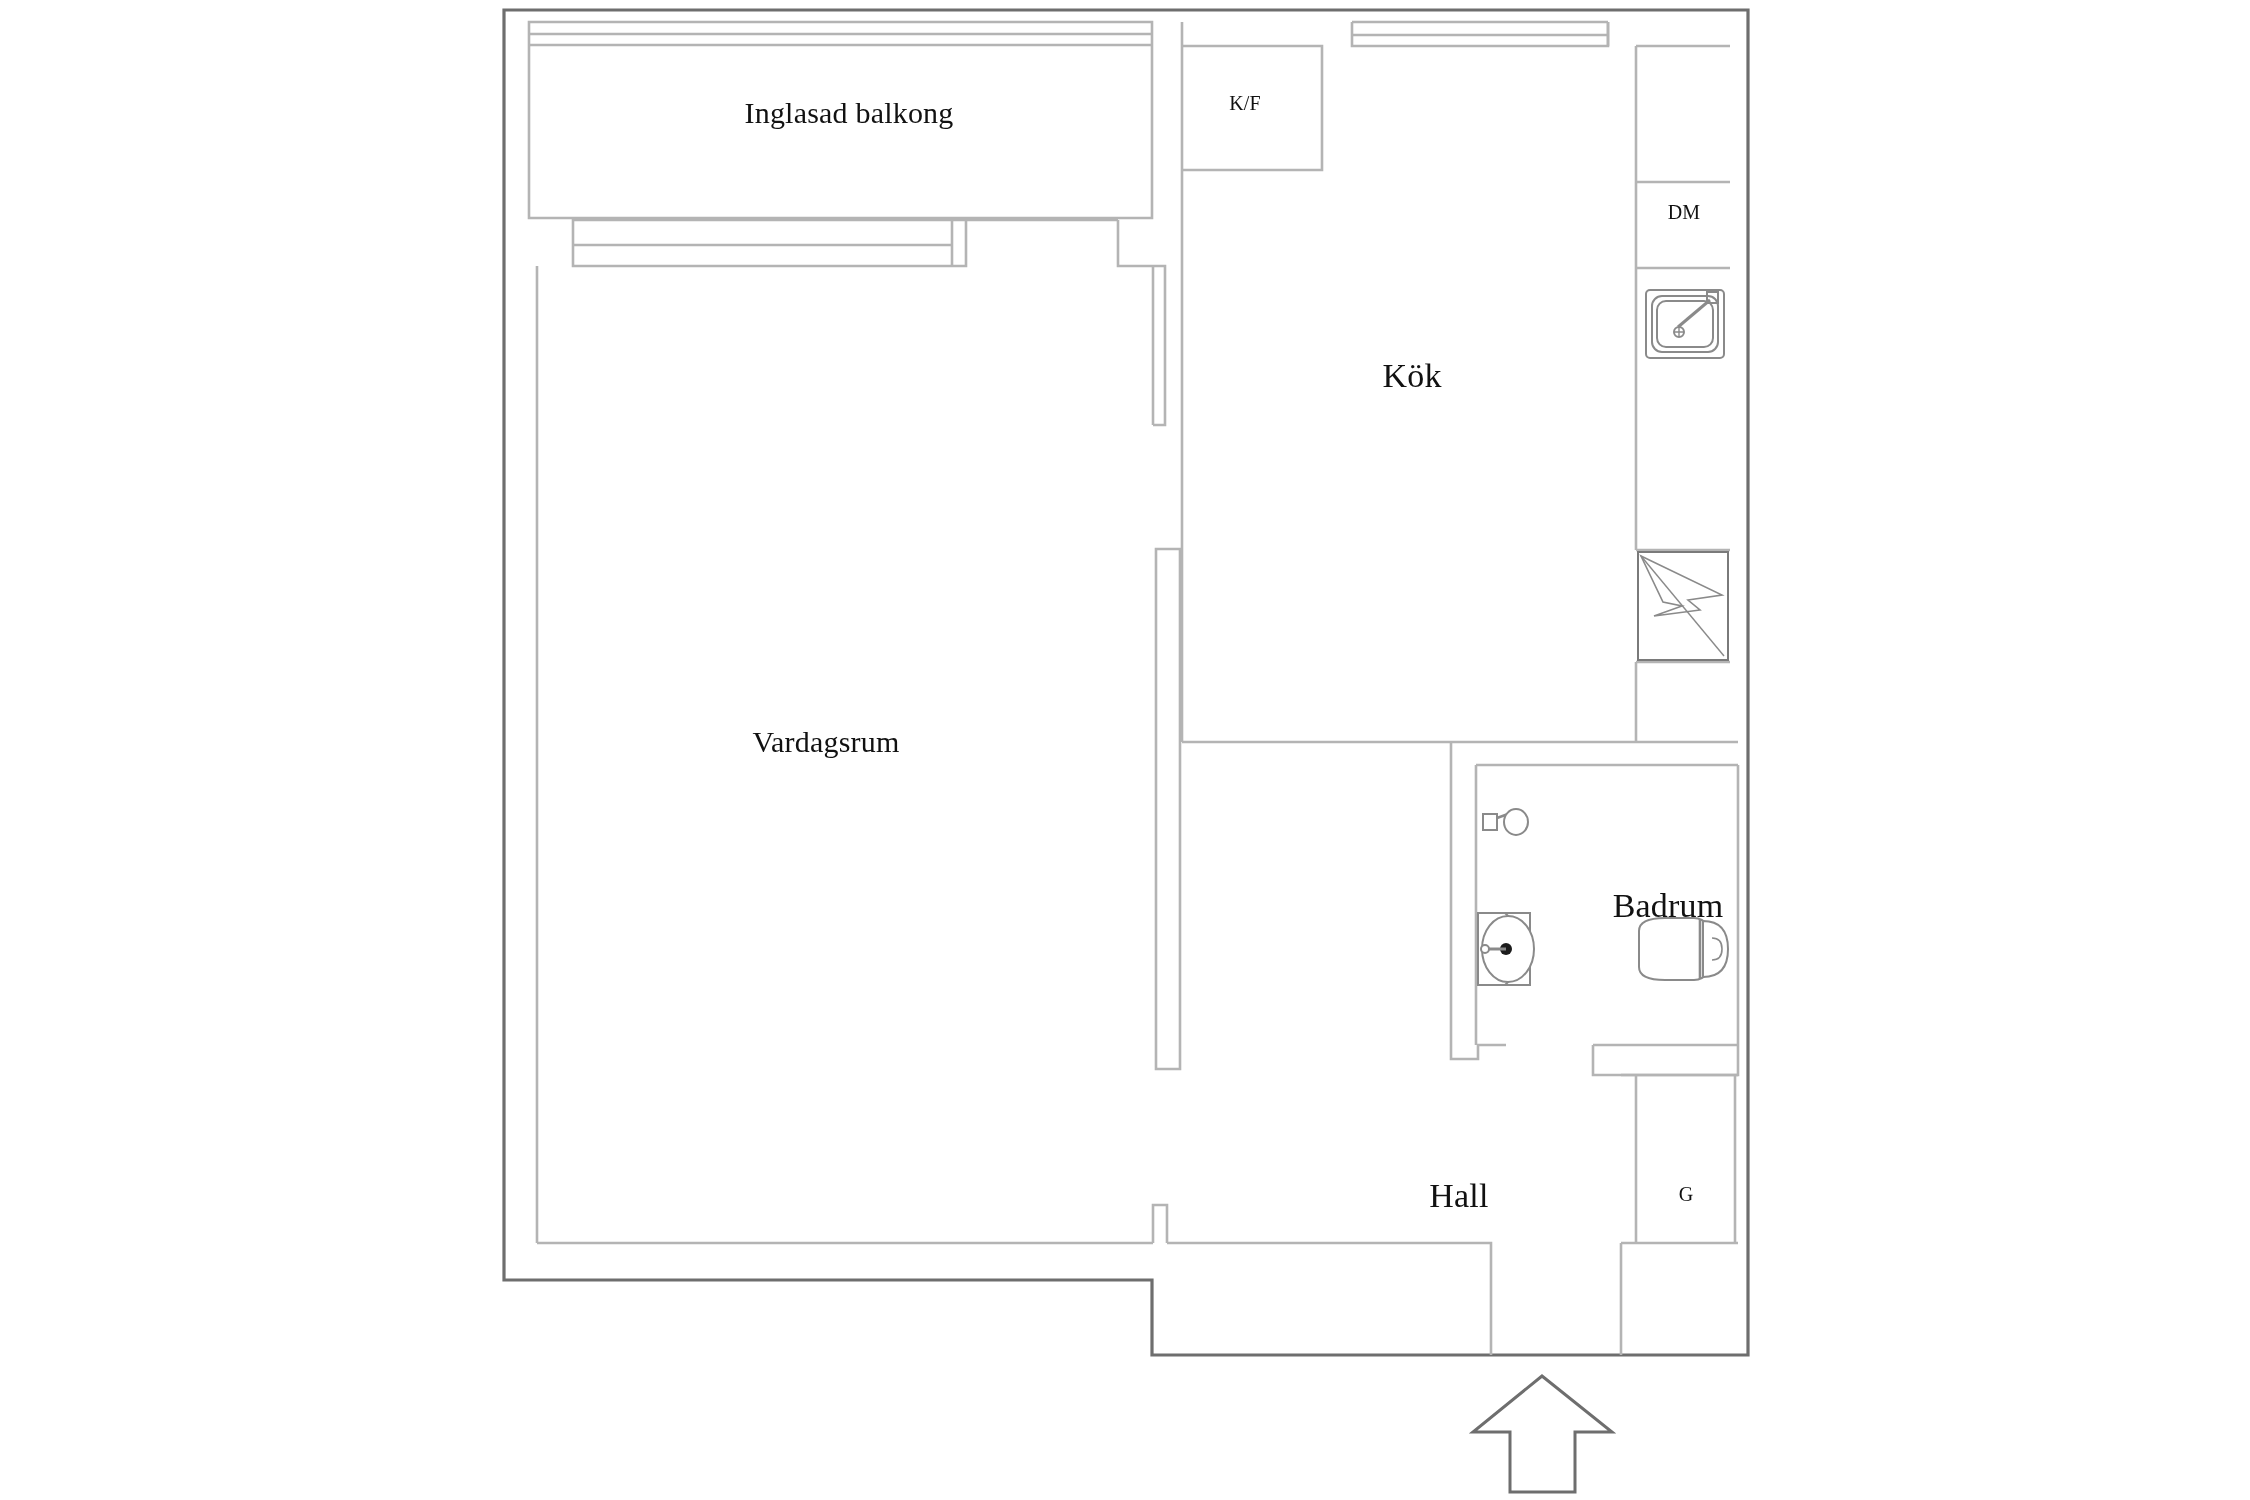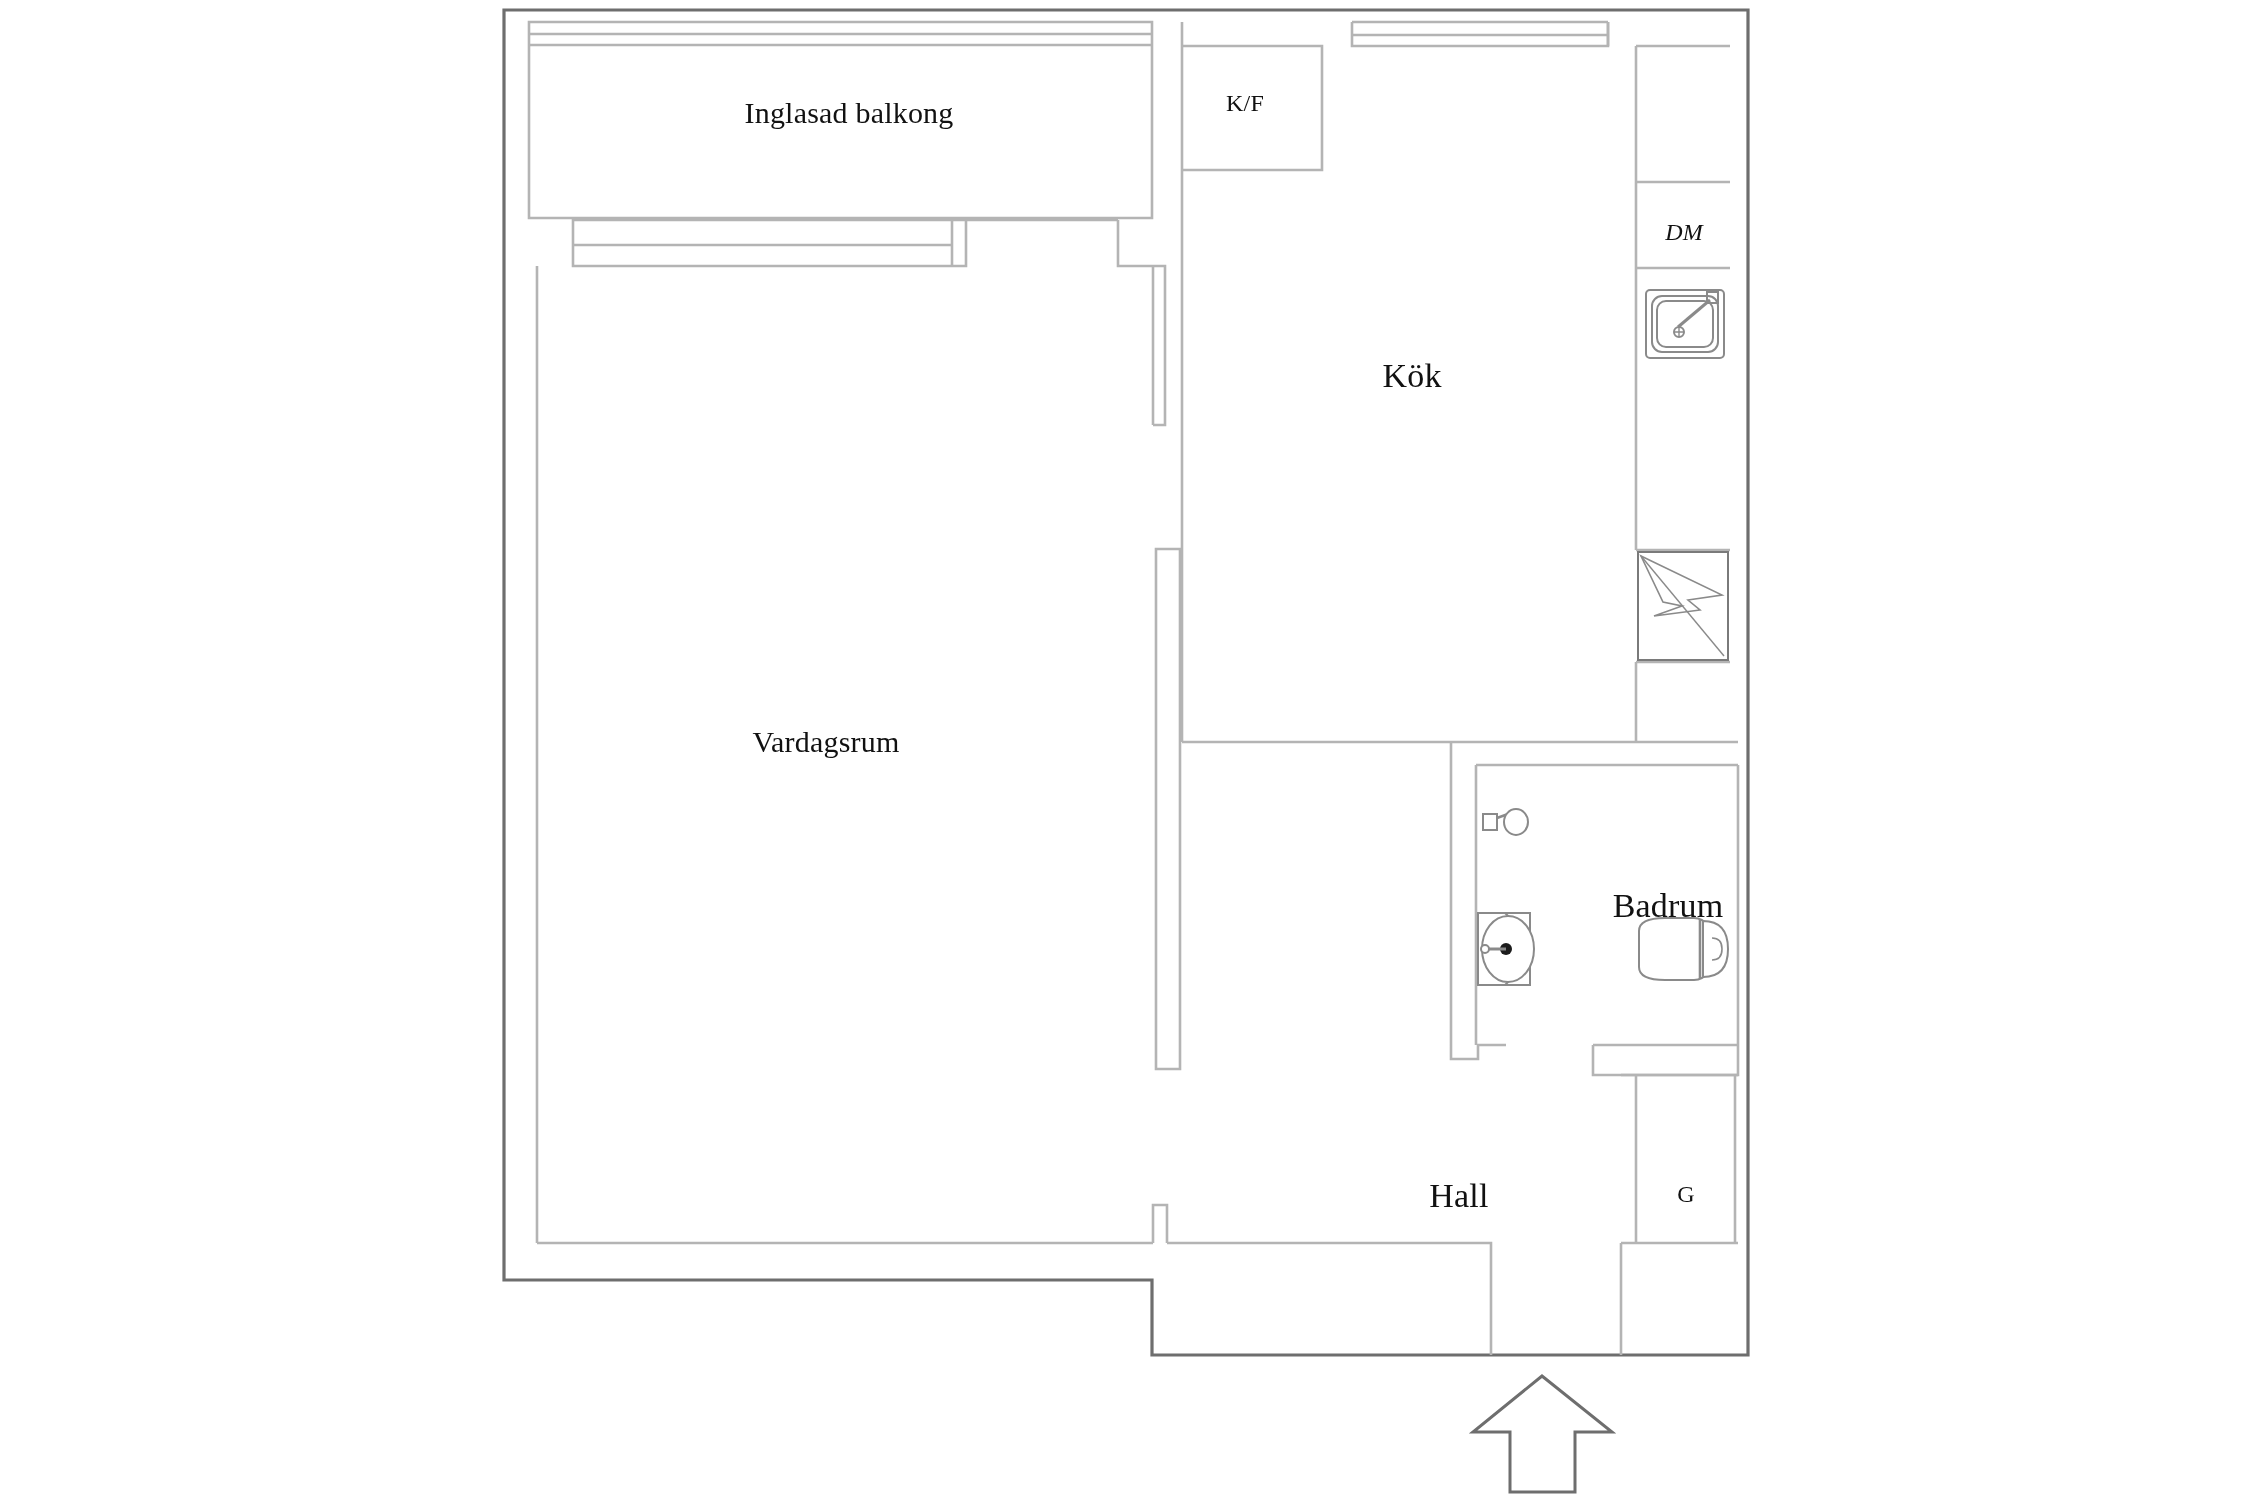--- a/index.html
+++ b/index.html
@@ -31,21 +31,21 @@
   .room-label {
     position: absolute;
     color: #111111;
     font-family: "Liberation Serif", "DejaVu Serif", serif;
     white-space: nowrap;
     transform: translate(-50%, -50%);
     letter-spacing: 0.2px;
   }
   .lbl-lg { font-size: 30px; }
   .lbl-md { font-size: 34px; }
-  .lbl-sm { font-size: 24px; }
+  .lbl-sm { font-size: 20px; }
 </style>
 </head>
 <body>
 
 <div id="plan-root">
 
   <svg id="floorplan-svg" viewBox="0 0 2250 1500">
 
     <g fill="none" stroke="#6e6e6e" stroke-width="3.2" stroke-linejoin="miter">
 
@@ -177,21 +177,21 @@
     <g fill="#ffffff" stroke="#6e6e6e" stroke-width="3" stroke-linejoin="miter">
       <path d="M 1542,1376 L 1612,1432 L 1575,1432 L 1575,1492 L 1510,1492 L 1510,1432 L 1473,1432 Z"></path>
     </g>
 
   </svg>
 
   <div class="room-label lbl-lg" style="left:849px;  top:113px;">Inglasad balkong</div>
 
   <div class="room-label lbl-sm" style="left:1245px; top:103px;">K/F</div>
 
-  <div class="room-label lbl-sm" style="left:1684px; top:232px;font-style:italic;">DM</div>
+  <div class="room-label lbl-sm" style="left:1684px; top:212px;">DM</div>
 
   <div class="room-label lbl-md" style="left:1412px; top:376px;">Kök</div>
 
   <div class="room-label lbl-lg" style="left:826px;  top:742px;">Vardagsrum</div>
 
   <div class="room-label lbl-md" style="left:1668px; top:906px;">Badrum</div>
 
   <div class="room-label lbl-md" style="left:1414px; top:1196px;margin-left:45px;">Hall</div>
 
   <div class="room-label lbl-sm" style="left:1686px; top:1194px;">G</div>

